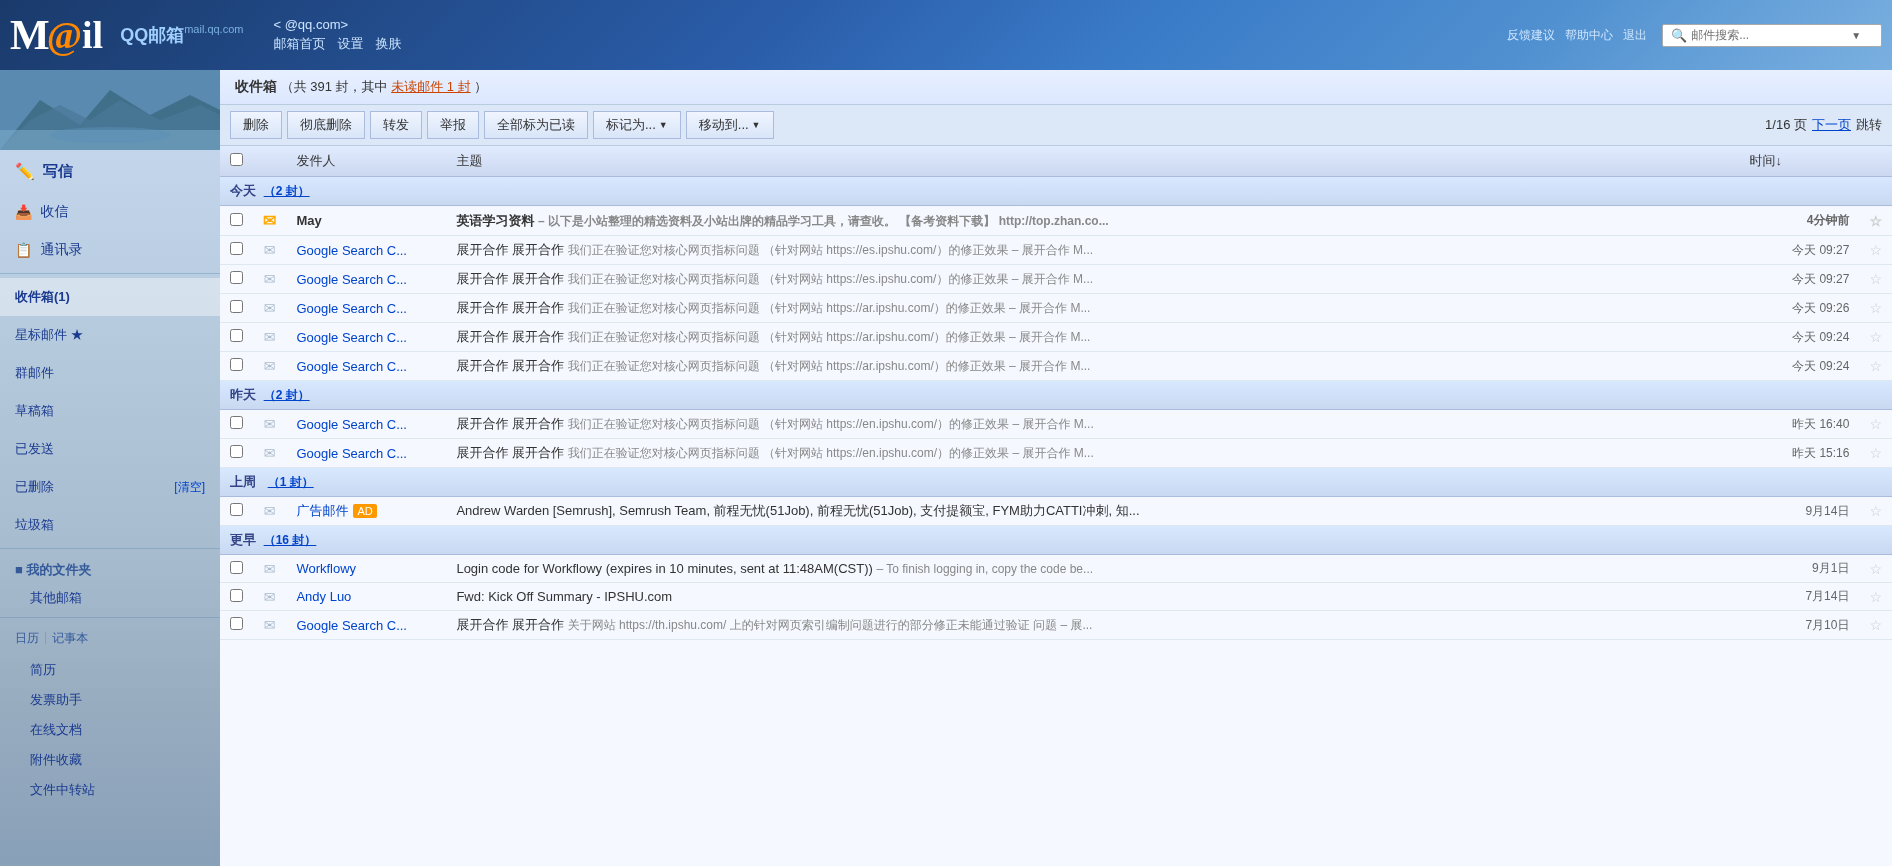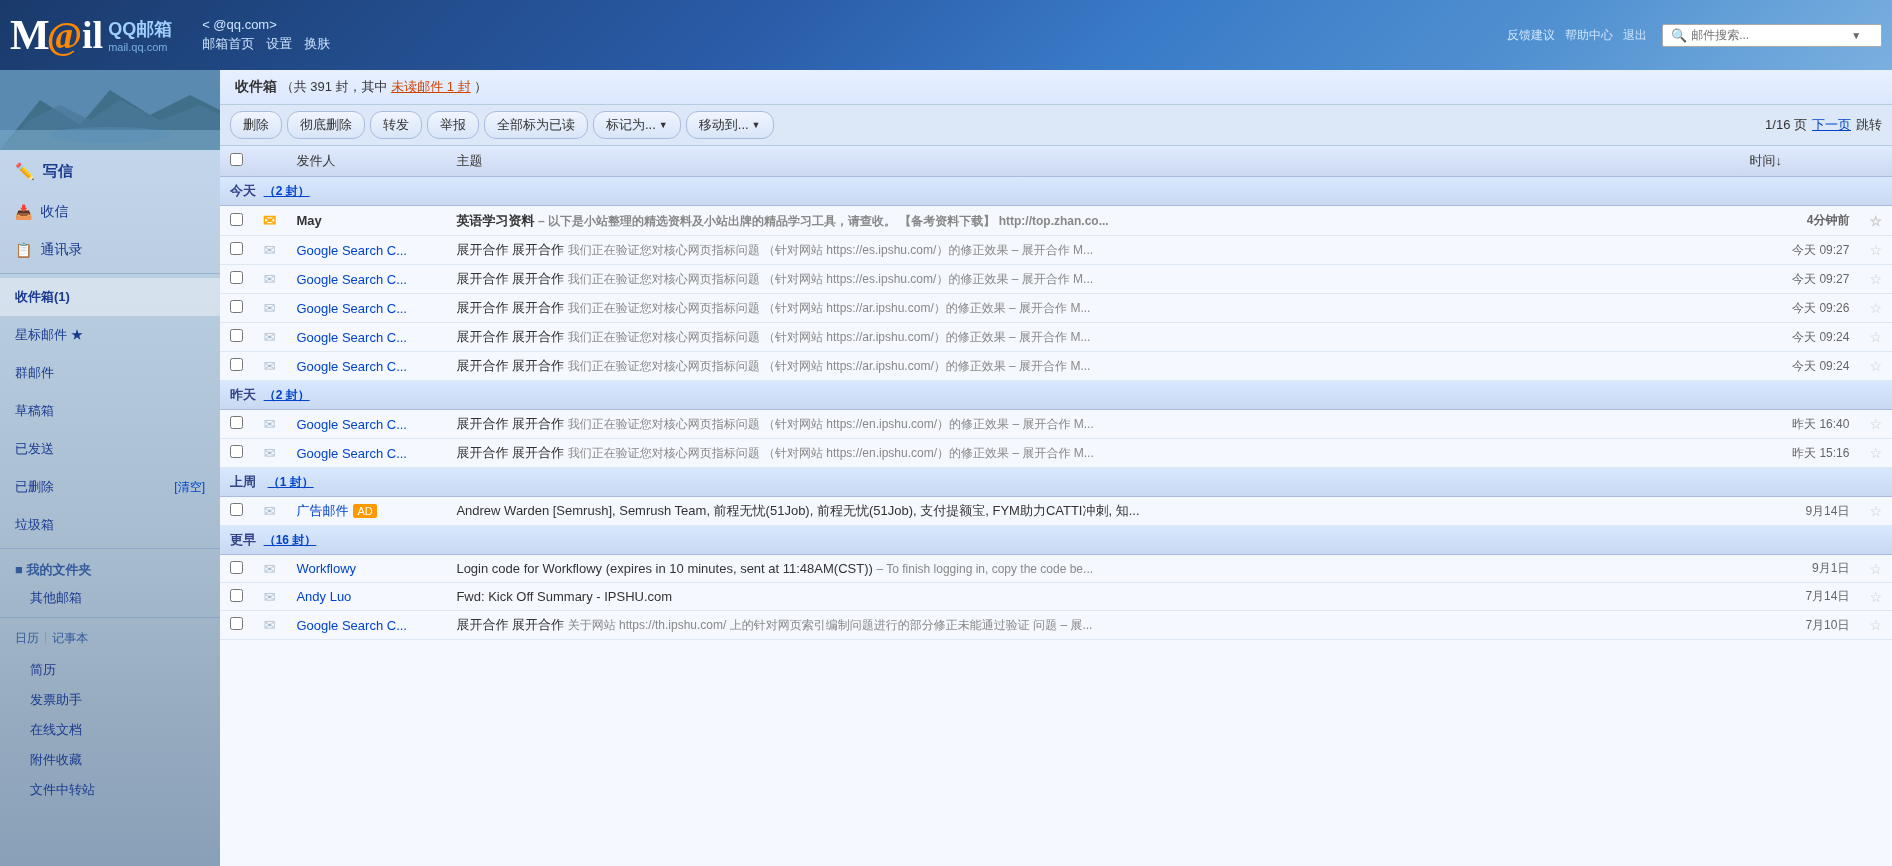--- a/index.html
+++ b/index.html
@@ -26,21 +26,21 @@
     .sidebar-small-links { display: flex; gap: 5px; padding: 8px 15px; color: #345a9a; font-size: 12px; }
     .sidebar-small-links span { cursor: pointer; }
 
     
     .sidebar-mountain { height: 80px; background: linear-gradient(180deg, #7aaad0 0%, #5888b0 30%, #3a6890 50%, #6a9ab8 70%, #8abcd8 100%); position: relative; overflow: hidden; }
 
     
     .main { flex: 1; background: #f5f8ff; overflow-y: auto; }
     .main-header { background: linear-gradient(180deg, #e8f0ff 0%, #dce8ff 100%); padding: 8px 15px; border-bottom: 1px solid #b8cce0; }
     .toolbar { display: flex; align-items: center; padding: 6px 10px; background: #dce8f8; border-bottom: 1px solid #b8cce0; gap: 5px; }
-    .btn { padding: 4px 12px; border: 1px solid #aabbdd; background: linear-gradient(180deg, #f0f5ff 0%, #d8e5f8 100%); color: #333; cursor: pointer; border-radius: 12px; font-size: 13px; white-space: nowrap; }
+    .btn { padding: 4px 12px; border: 1px solid #aabbdd; background: linear-gradient(180deg, #f0f5ff 0%, #d8e5f8 100%); color: #333; cursor: pointer; border-radius: 0; font-size: 13px; white-space: nowrap; }
     .btn-dropdown { display: flex; align-items: center; gap: 3px; }
     .page-info { margin-left: auto; color: #333; font-size: 13px; display: flex; align-items: center; gap: 5px; }
     .page-link { color: #0044cc; cursor: pointer; text-decoration: underline; }
 
     
     .email-table { width: 100%; border-collapse: collapse; }
     .email-table th { background: linear-gradient(180deg, #e0ebff 0%, #ccd8f0 100%); padding: 6px 10px; text-align: left; color: #333; font-weight: normal; border-bottom: 1px solid #aabbdd; }
     .email-table td { padding: 5px 10px; border-bottom: 1px solid #dde8f0; vertical-align: middle; }
     .email-table tr.unread td { font-weight: bold; }
     .group-header { background: linear-gradient(180deg, #d8e8ff 0%, #c8d8f0 100%); }
@@ -55,21 +55,21 @@
   </style>
 </head>
 <body>
 
 <div class="header">
   <div class="logo-area">
     <div style="display:flex;align-items:center;">
       <span style="font-size:42px;font-weight:900;color:white;font-family:Georgia,serif;letter-spacing:-3px;">M</span>
       <span style="font-size:38px;font-weight:900;color:#ff8800;font-family:Georgia,serif;">@</span>
       <span style="font-size:38px;font-weight:900;color:white;font-family:Georgia,serif;">il</span>
-      <div style="display:flex;flex-direction:column;margin-left:5px;justify-content:center;">
+      <div style="display:flex;flex-direction:row;margin-left:17px;justify-content:center;">
         <span style="color:#a0d0ff;font-size:18px;font-weight:bold;">QQ邮箱</span>
         <span style="color:#7ab0e0;font-size:11px;">mail.qq.com</span>
       </div>
     </div>
   </div>
   <div style="margin-left:30px;display:flex;flex-direction:column;gap:3px;">
     <span style="color:#cce4ff;font-size:13px;">&lt; @qq.com&gt;</span>
     <div style="display:flex;gap:12px;">
       <span style="color:#cce4ff;font-size:13px;cursor:pointer;">邮箱首页</span>
       <span style="color:#cce4ff;font-size:13px;cursor:pointer;">设置</span>

